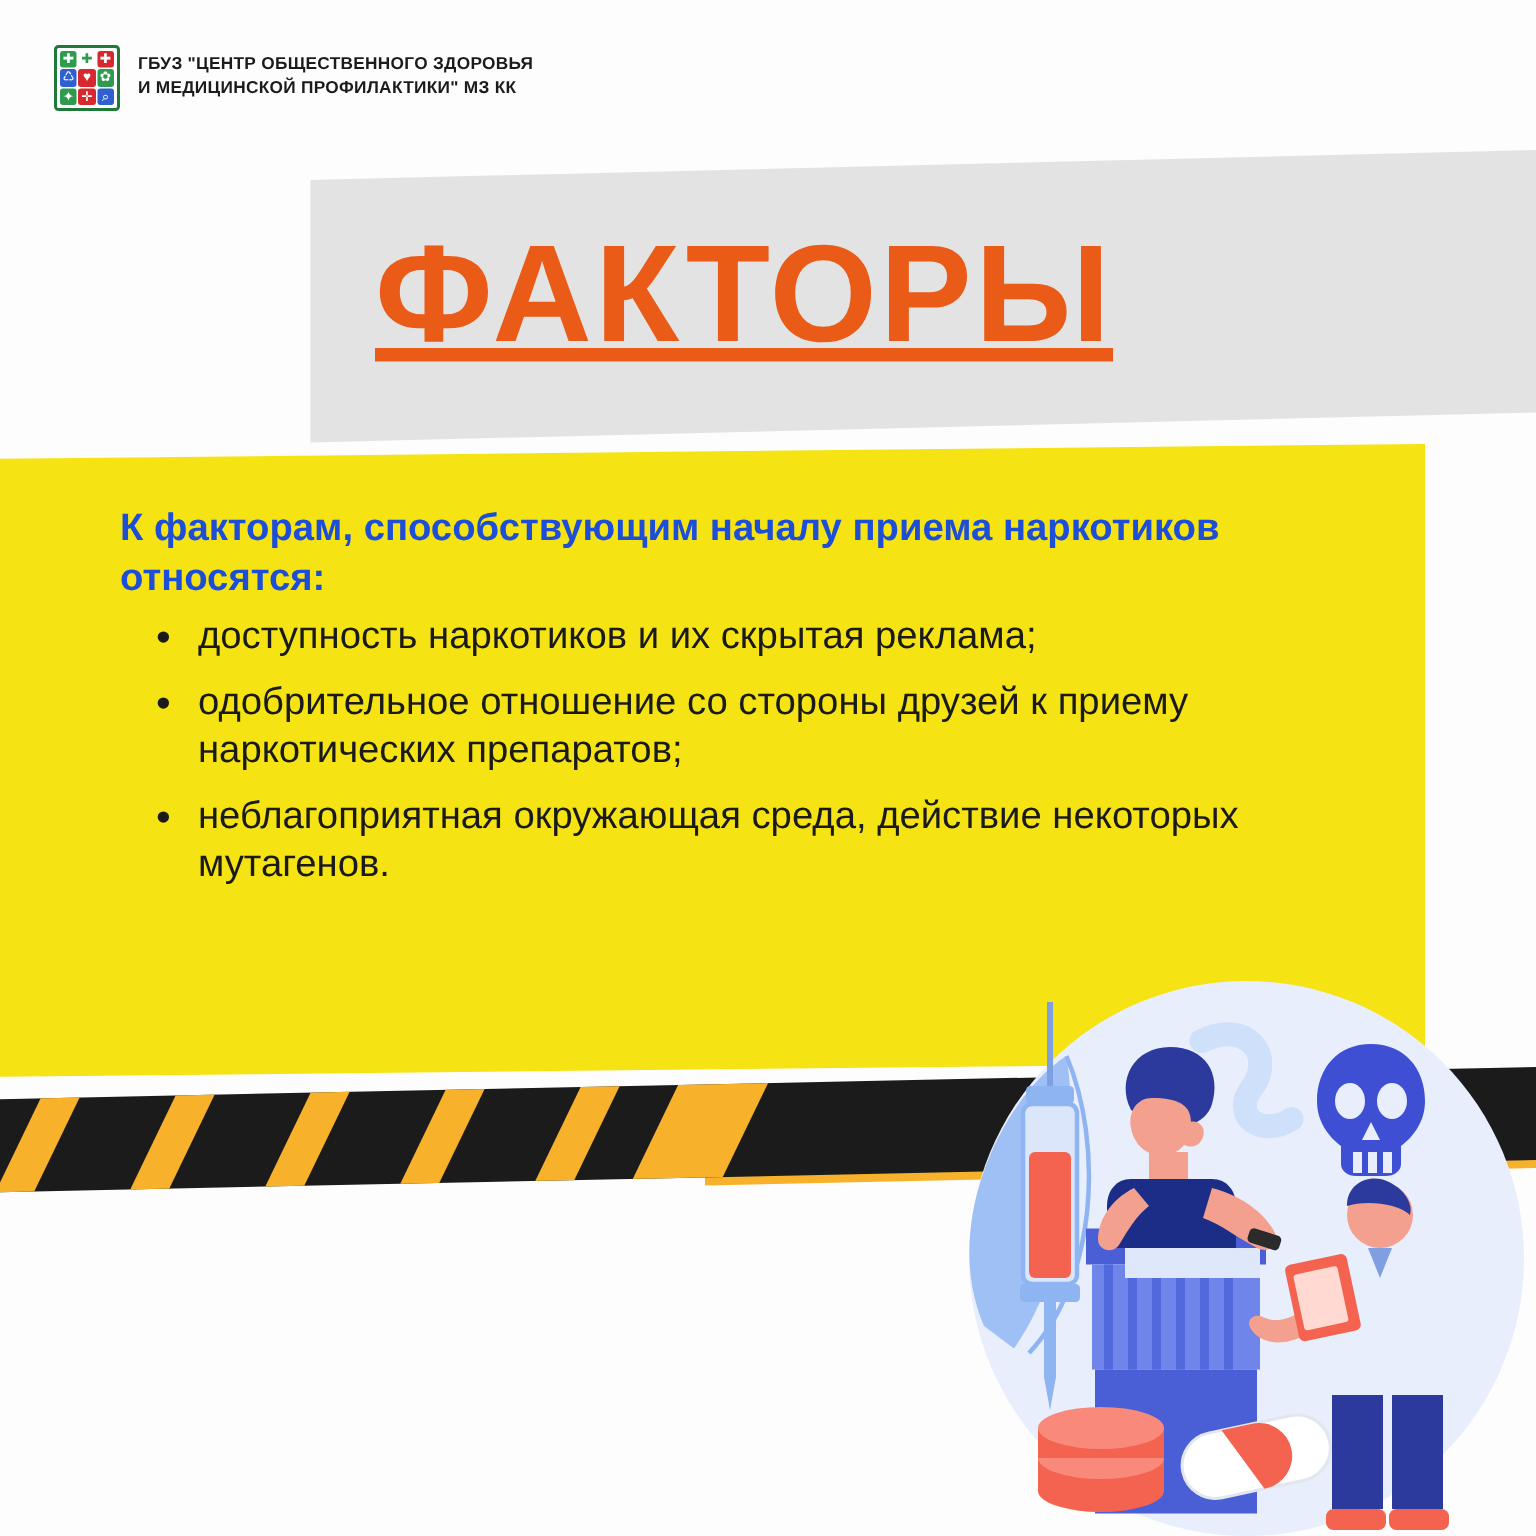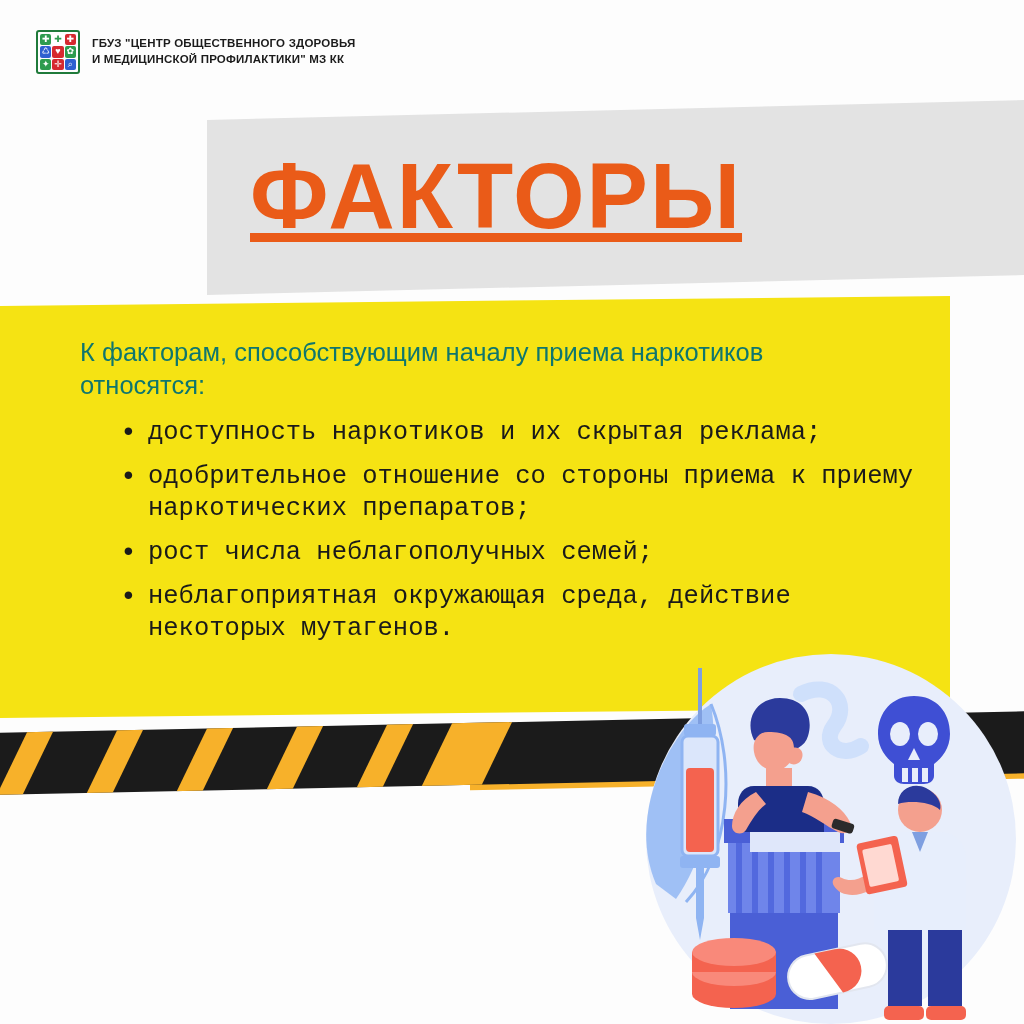--- a/index.html
+++ b/index.html
@@ -97,32 +97,31 @@
     transform: skewY(-0.6deg);
     transform-origin: left top;
   }
   .content {
     position: absolute;
     top: 336px;
     left: 80px;
     width: 850px;
   }
   .lead {
-    color: #0f766e;
-    font-weight: normal;
+    color: #1d4ed8;
+    font-weight: bold;
     font-size: 25.5px;
     line-height: 1.28;
     margin: 0 0 8px 0;
     max-width: 780px;
   }
   ul.factors {
     list-style: none;
-    margin: 16px;
+    margin: 0;
     padding: 0 0 0 18px;
-    font-family: Liberation Mono, monospace;
   }
   ul.factors li {
     position: relative;
     color: #1a1a1a;
     font-size: 25.5px;
     line-height: 1.25;
     margin-bottom: 12px;
     padding-left: 34px;
     max-width: 820px;
   }
@@ -208,22 +207,21 @@
 
   <div class="title-band"></div>
   <div class="title-text">ФАКТОРЫ</div>
 
   <div class="yellow-panel"></div>
 
   <div class="content">
     <p class="lead">К факторам, способствующим началу приема наркотиков относятся:</p>
     <ul class="factors">
       <li>доступность наркотиков и их скрытая реклама;</li>
-      <li>одобрительное отношение со стороны приема к приему наркотических препаратов;</li>
-      <li>рост числа неблагополучных семей;</li>
+      <li>одобрительное отношение со стороны друзей к приему наркотических препаратов;</li>
       <li>неблагоприятная окружающая среда, действие некоторых мутагенов.</li>
     </ul>
   </div>
 
   <div class="stripe-cap"></div>
   <div class="stripe">
     <div class="bar" style="left:30px"></div>
     <div class="bar" style="left:120px"></div>
     <div class="bar" style="left:210px"></div>
     <div class="bar" style="left:300px"></div>

